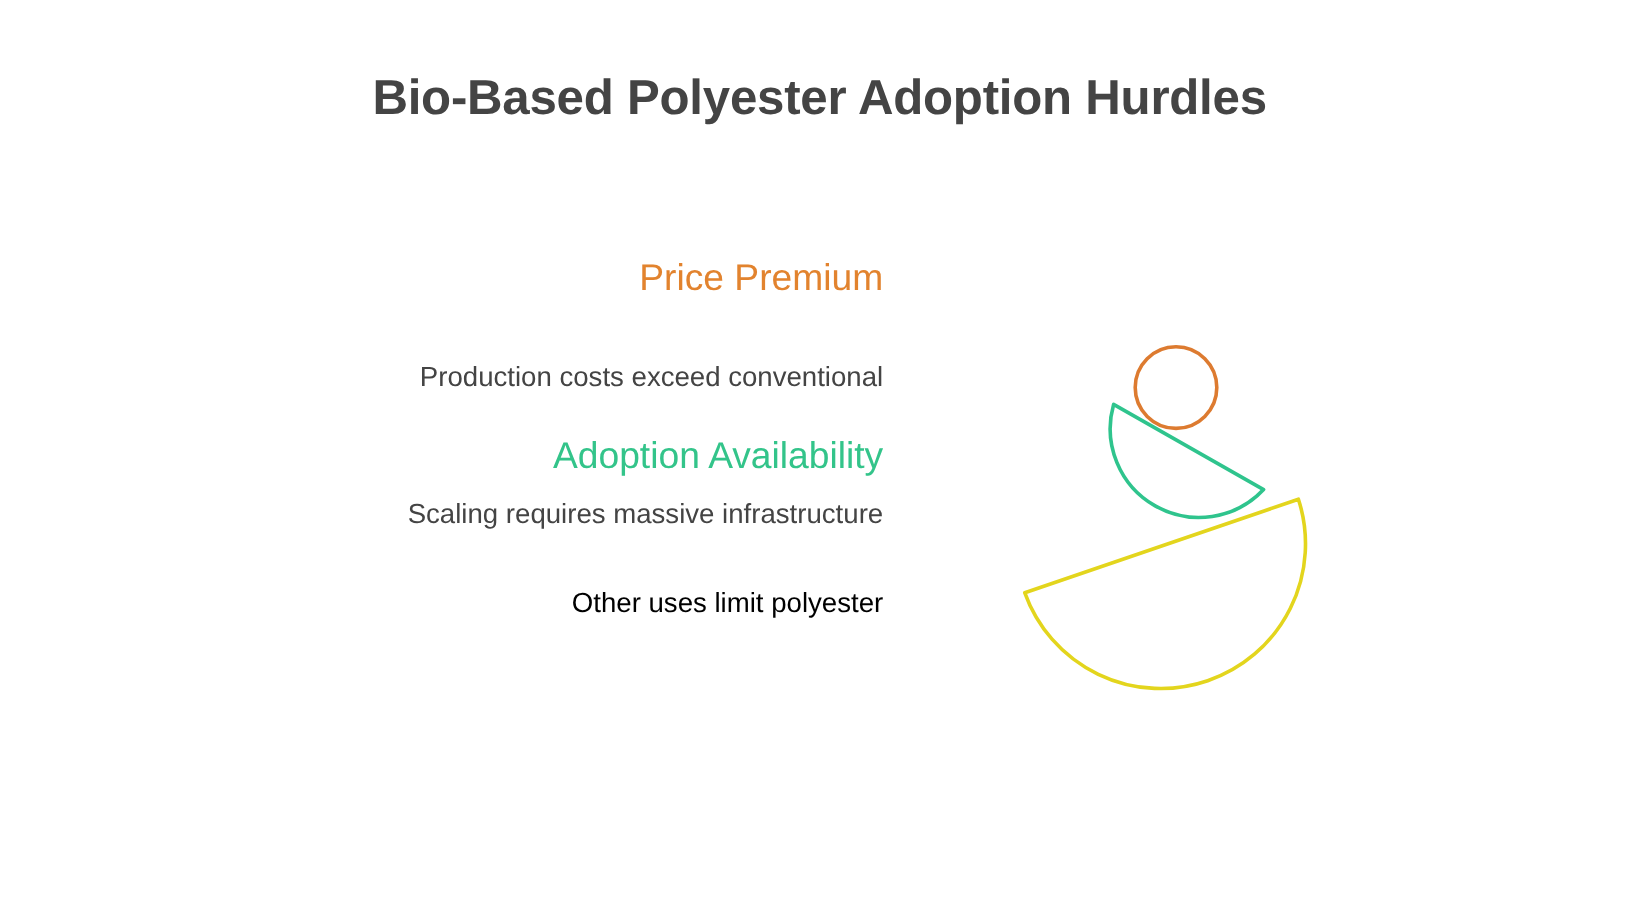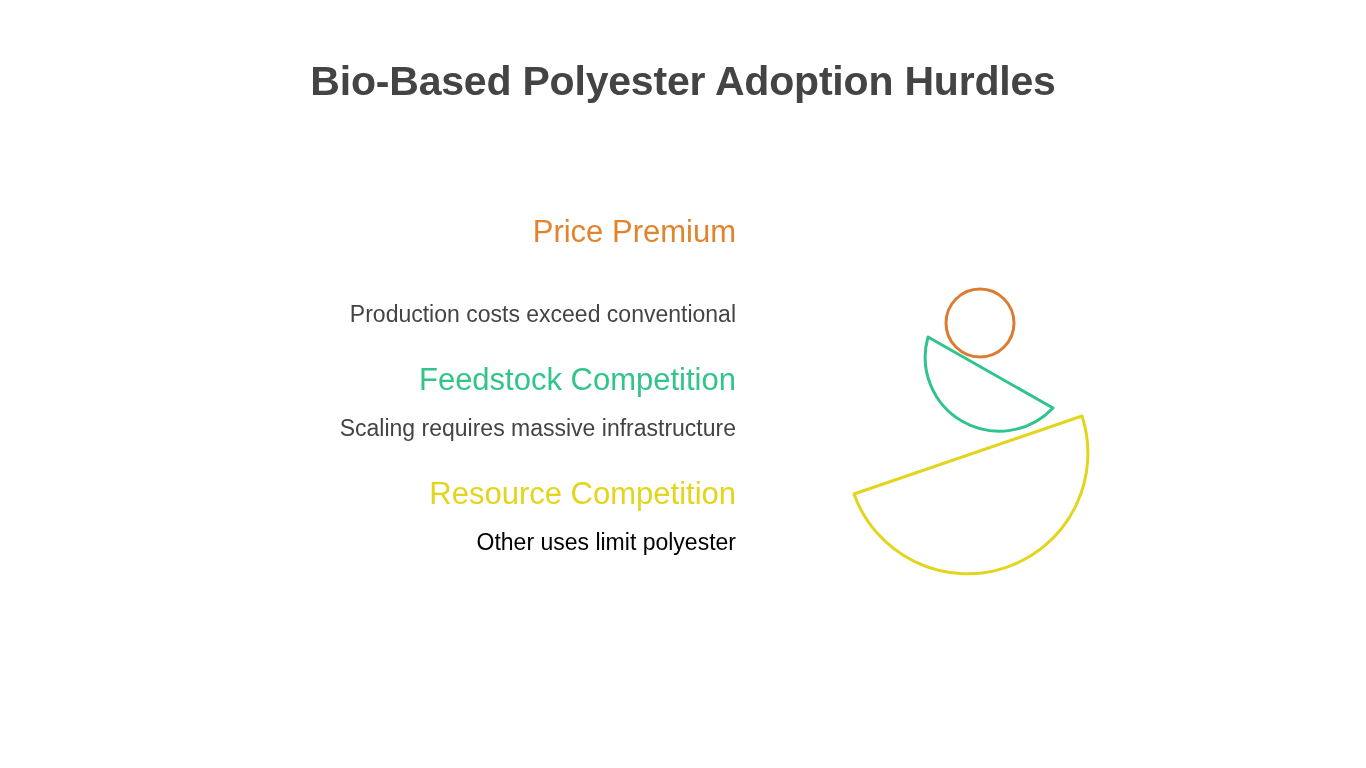--- a/index.html
+++ b/index.html
@@ -76,28 +76,27 @@
   <div id="content-column">
 
     <div class="hurdle-block">
       <div class="hurdle-heading" style="color: rgb(226, 131, 46);">Price Premium</div>
       <div class="hurdle-body" style="color: rgb(68, 68, 68); margin-top: 44px;">Production costs exceed conventional</div>
     </div>
 
     <div class="block-gap"></div>
 
     <div class="hurdle-block">
-      <div class="hurdle-heading" style="color: rgb(51, 196, 138);">Feedstock Competition</div>
+      <div class="hurdle-heading" style="color: rgb(51, 196, 138);">Adoption Availability</div>
       <div class="hurdle-body" style="color: rgb(68, 68, 68); text-align: right;">Scaling requires massive infrastructure</div>
     </div>
 
     <div class="block-gap"></div>
 
     <div class="hurdle-block">
-      <div class="hurdle-heading" style="color: rgb(227, 213, 29);">Resource Competition</div>
       <div class="hurdle-body" style="color: #000000;">Other uses limit polyester</div>
     </div>
 
   </div>
 
   <svg id="figure" viewBox="0 0 300 330" width="300" height="330">
 
     <path d="M 34 229 A 120.5 120.5 0 0 0 262 151 L 34 229 Z" fill="none" stroke-width="3" stroke-linejoin="round" stroke-linecap="round" stroke="#E3D51D"></path>
 
     <path d="M 108 72 A 74 74 0 0 0 233 143 L 108 72 Z" fill="none" stroke-width="3" stroke-linejoin="round" stroke-linecap="round" stroke="#2FC48D"></path>

